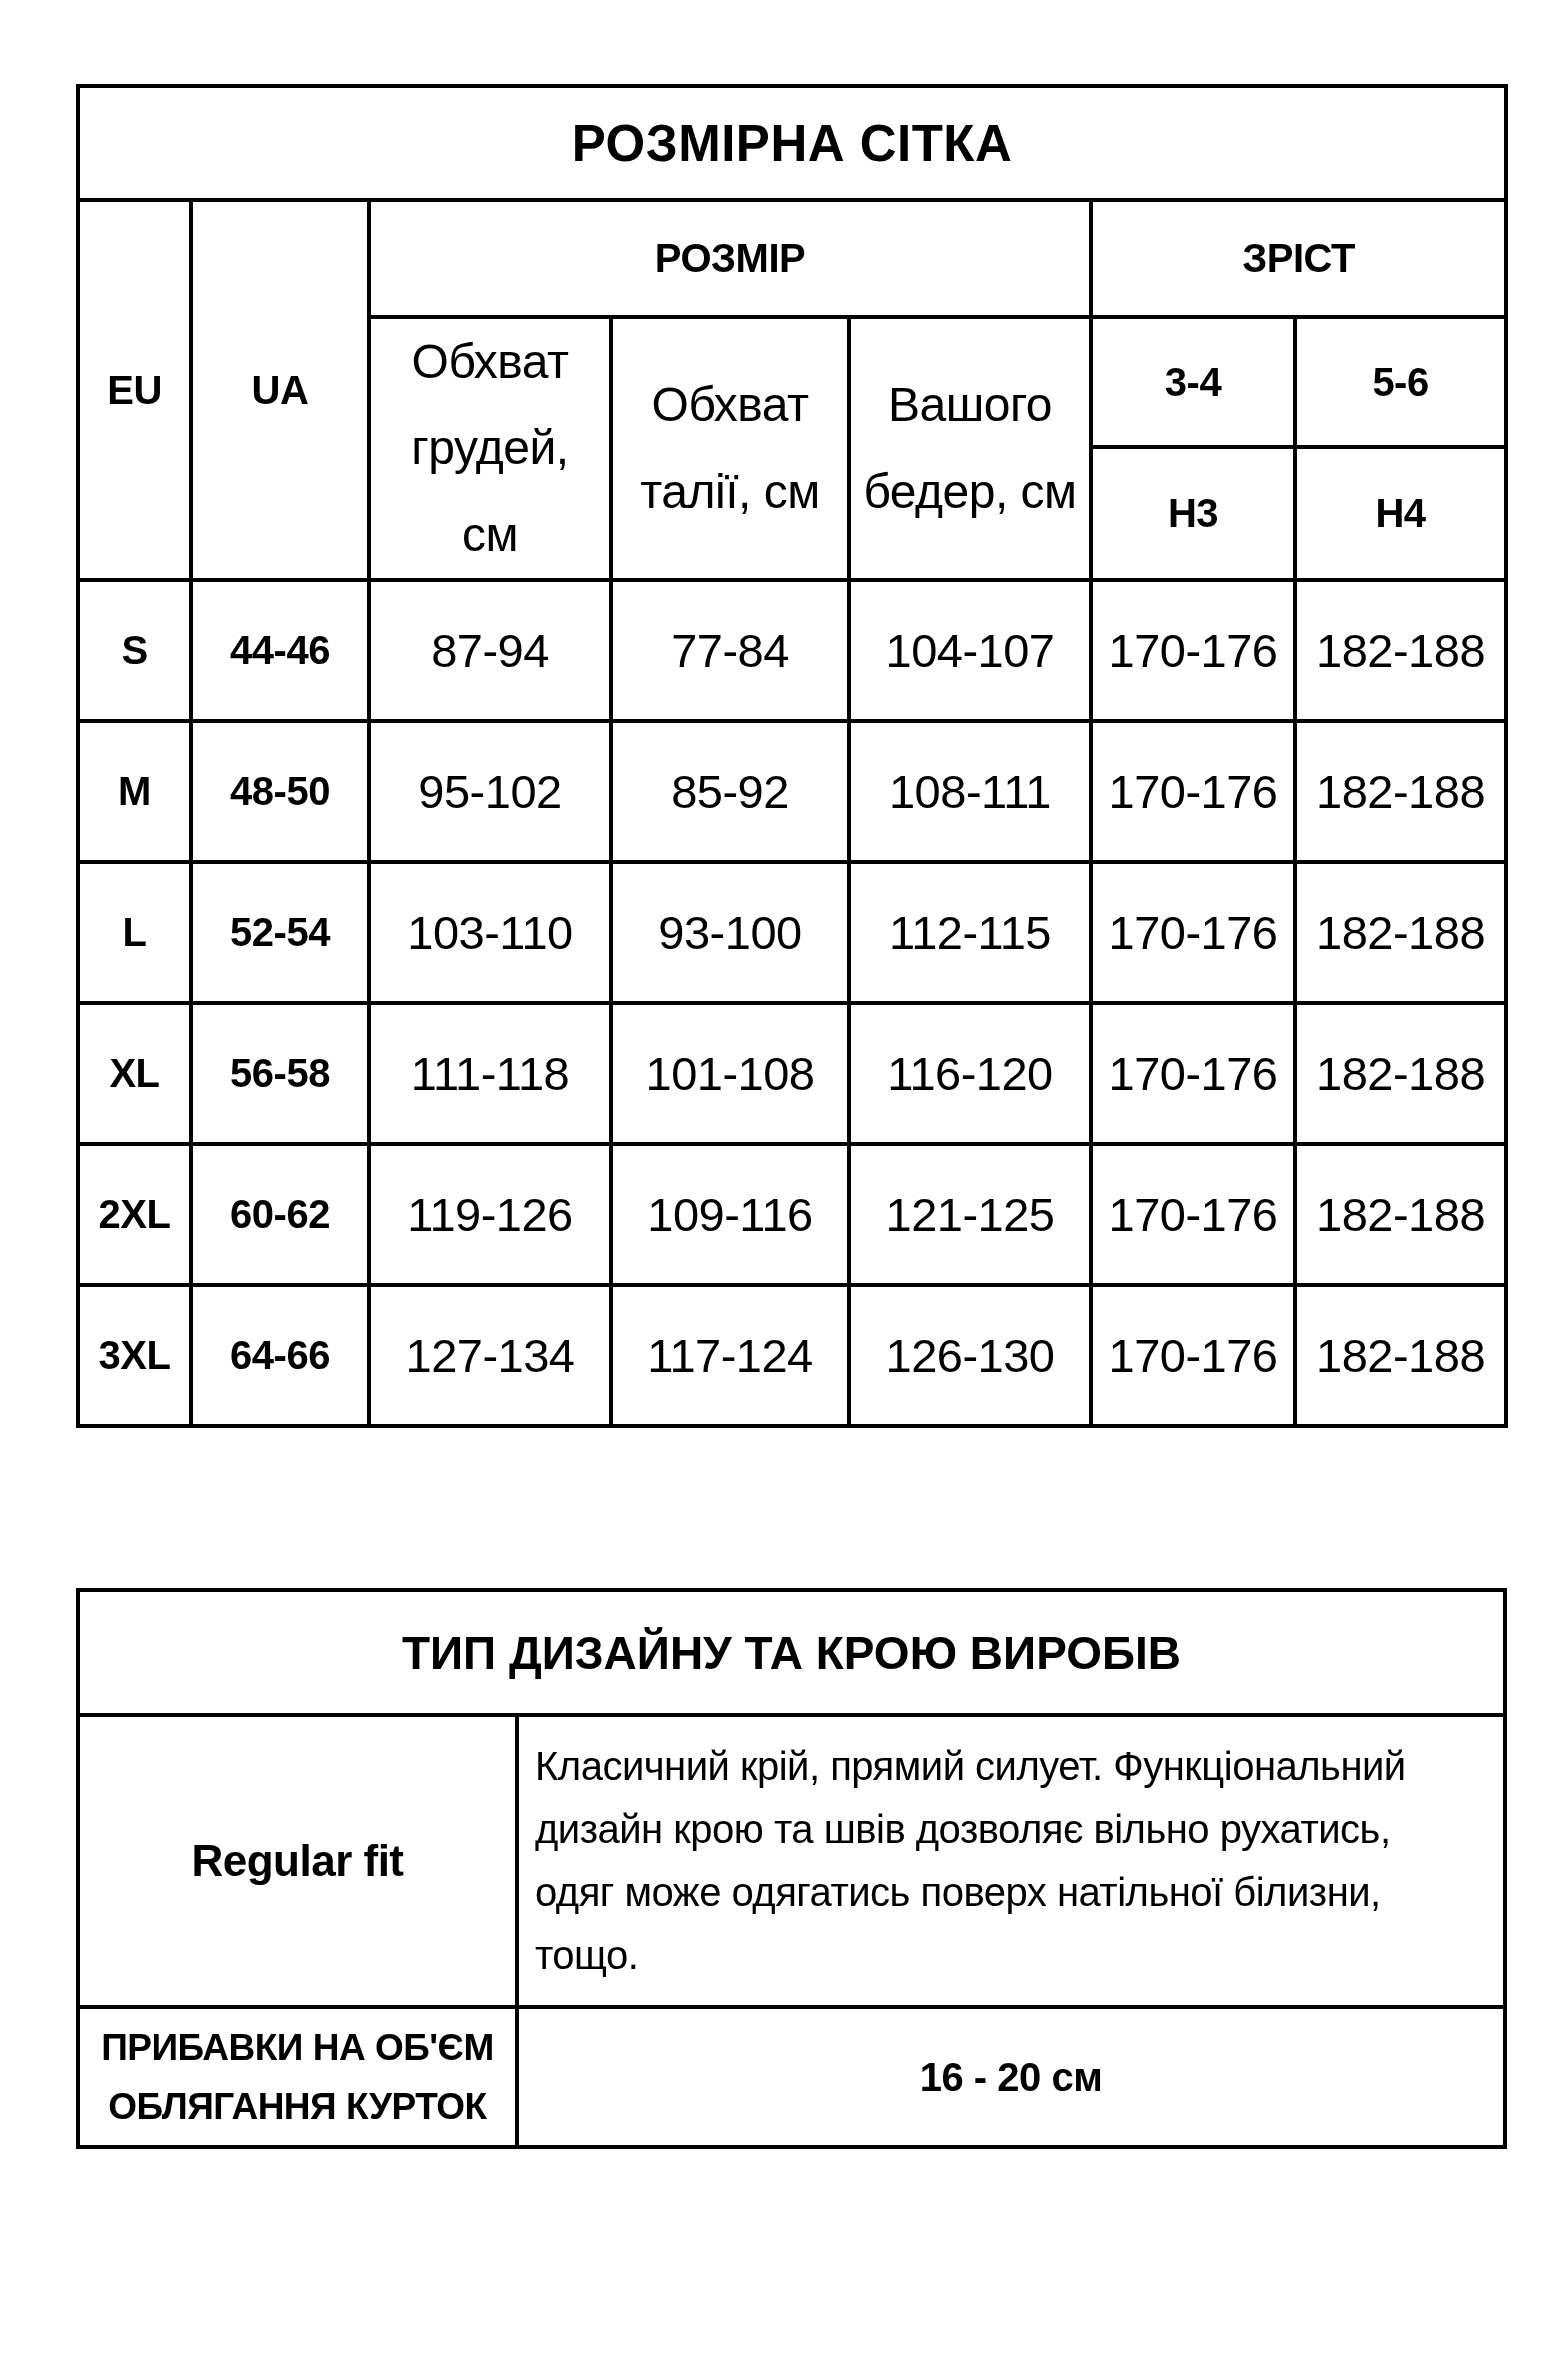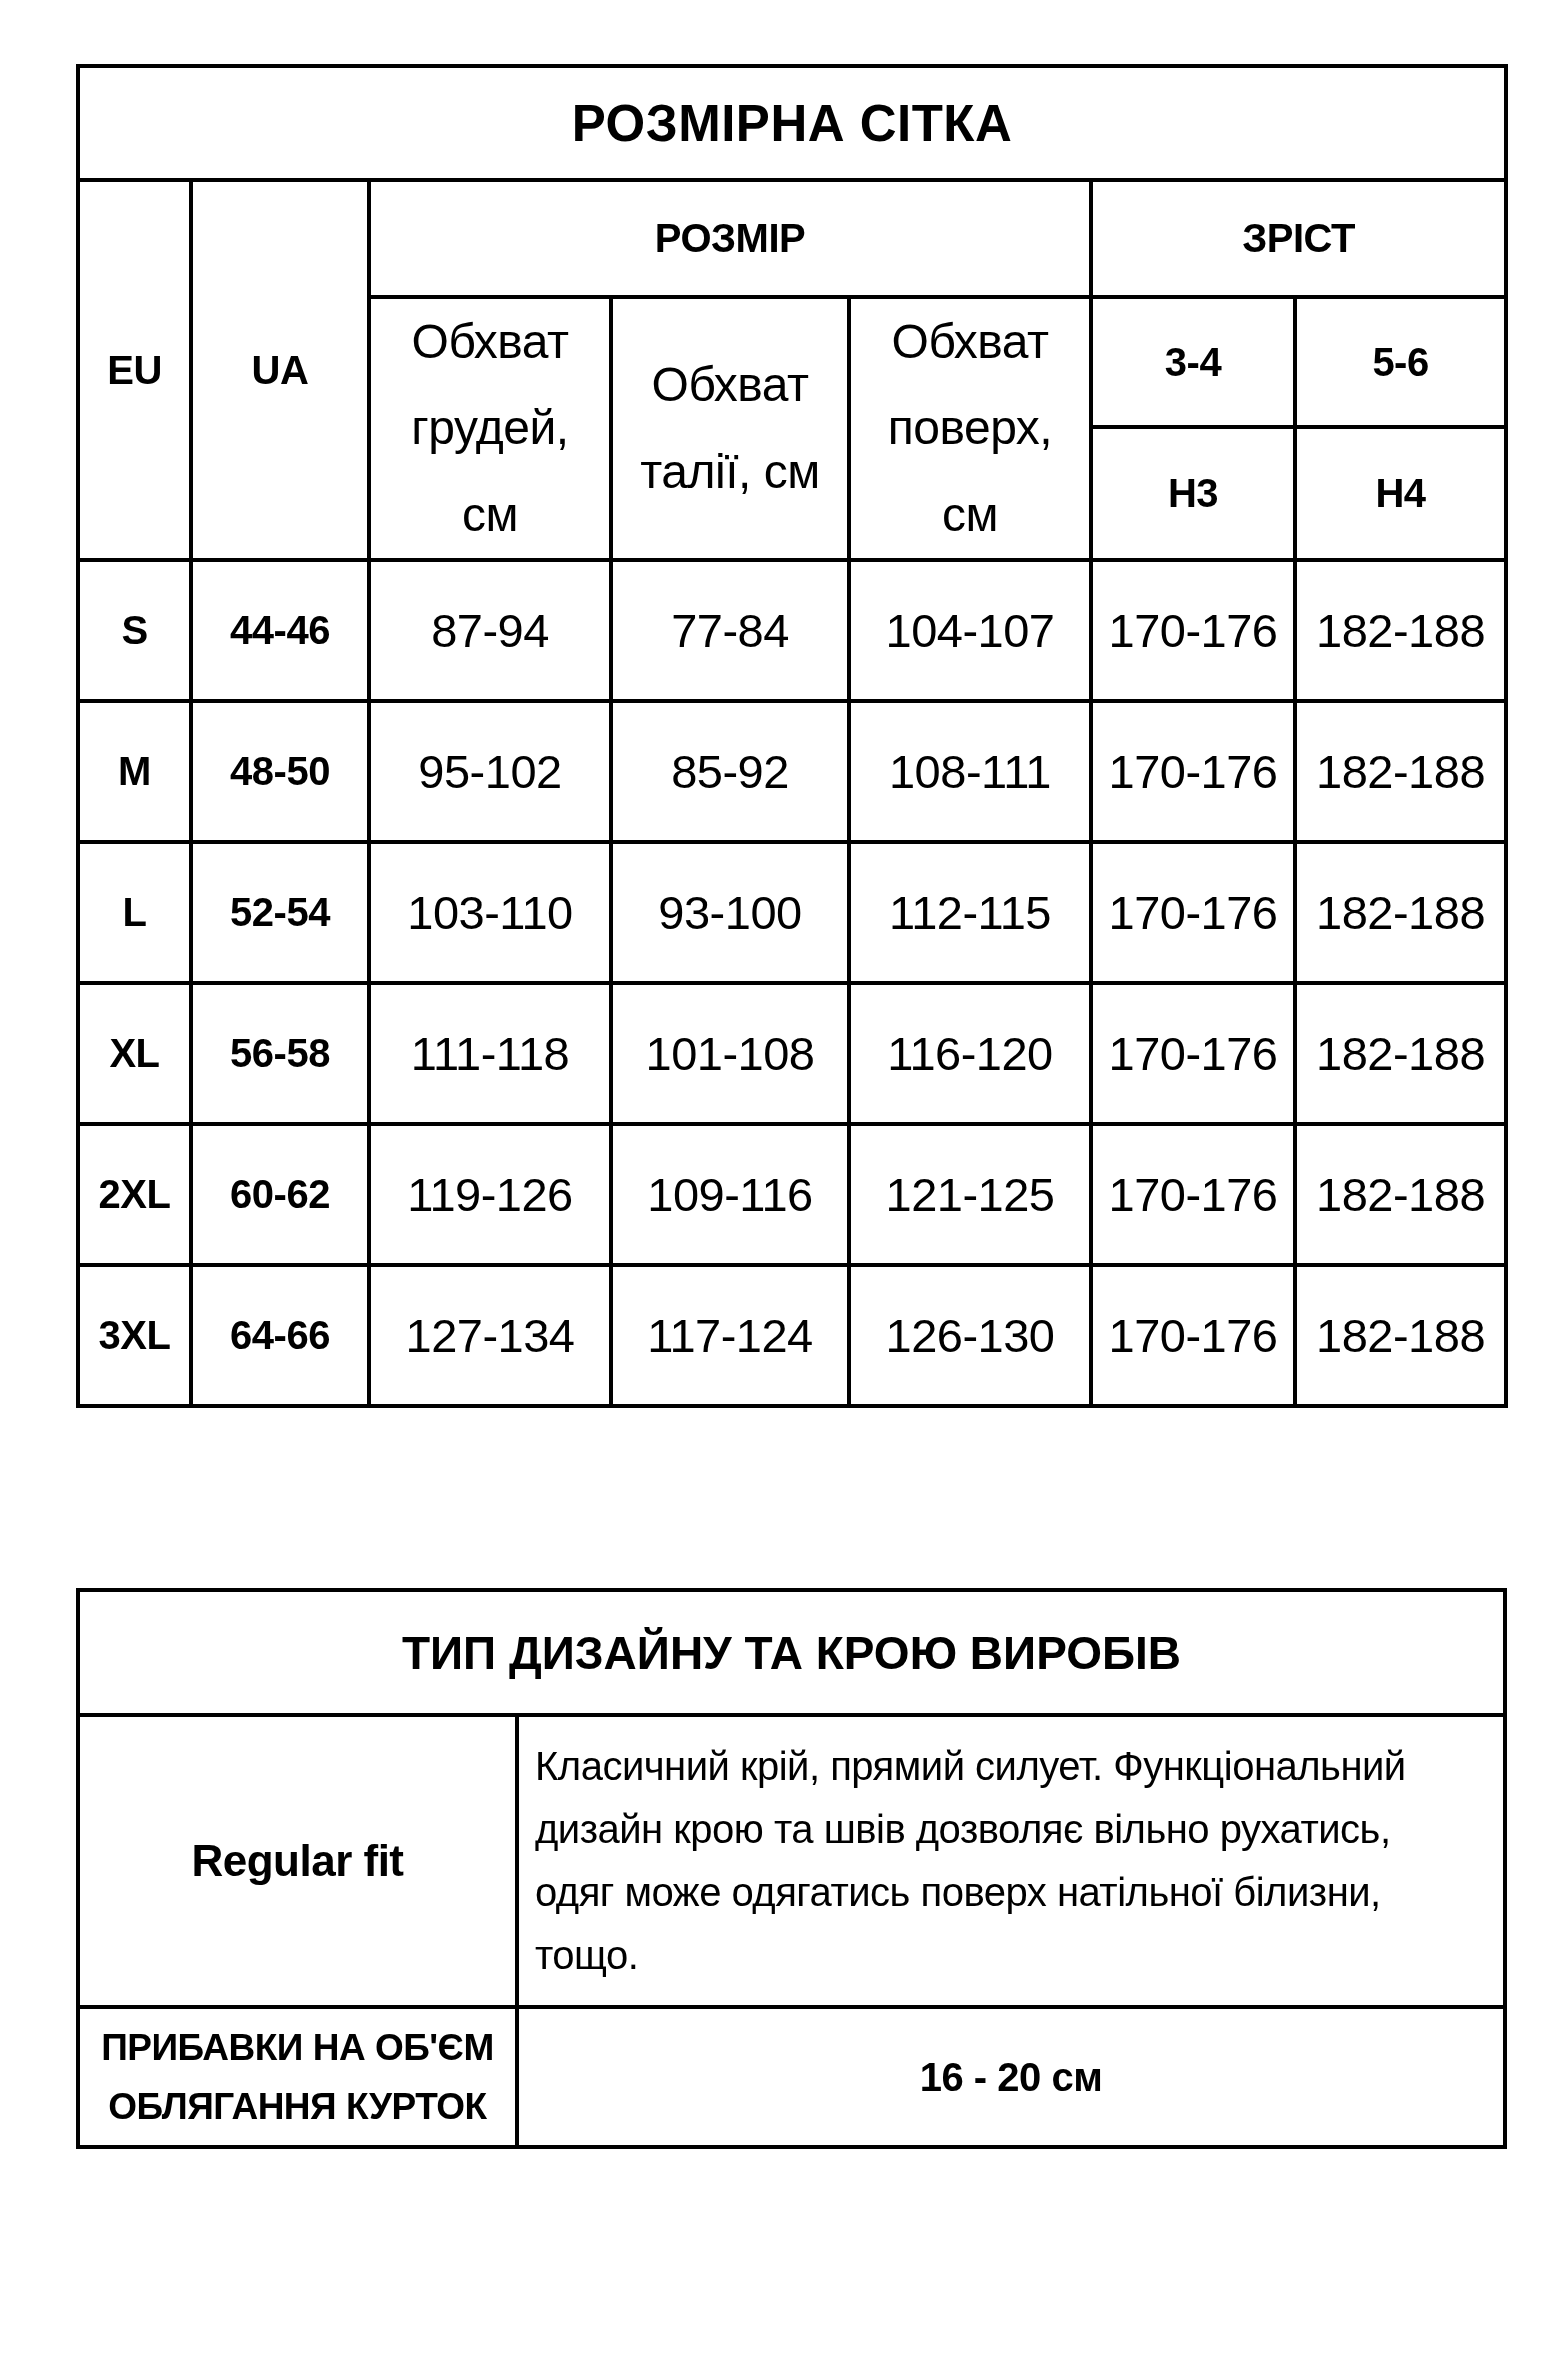--- a/index.html
+++ b/index.html
@@ -20,21 +20,21 @@
   td {
     border: 4px solid #000000;
     text-align: center;
     vertical-align: middle;
     padding: 0;
     overflow: hidden;
     letter-spacing: -0.5px;
   }
 
   
-  .size-table { left: 76px; top: 64px; width: 1427px; }
+  .size-table { left: 76px; top: 84px; width: 1427px; }
   .size-table .r-title { height: 114px; }
   .size-table .r-band  { height: 117px; }
   .size-table .r-sub1  { height: 100px; }
   .size-table .r-sub2  { height: 102px; }
   .size-table .r-body  { height: 141px; }
 
   .size-table .title {
     font-size: 51px;
     font-weight: 700;
     letter-spacing: 0.5px;
@@ -127,21 +127,21 @@
       </tr>
       <tr class="r-band">
         <td rowspan="3" class="hdr">EU</td>
         <td rowspan="3" class="hdr">UA</td>
         <td colspan="3" class="hdr">РОЗМІР</td>
         <td colspan="2" class="hdr">ЗРІСТ</td>
       </tr>
       <tr class="r-sub1">
         <td rowspan="2" class="sub">Обхват грудей, см</td>
         <td rowspan="2" class="sub">Обхват талії, см</td>
-        <td rowspan="2" class="sub">Обхват поверх, см</td>
+        <td rowspan="2" class="sub">Вашого бедер, см</td>
         <td class="hdr">3-4</td>
         <td class="hdr">5-6</td>
       </tr>
       <tr class="r-sub2">
         <td class="hdr">Н3</td>
         <td class="hdr">Н4</td>
       </tr>
 
       <tr class="r-body">
         <td class="b strong">S</td>

